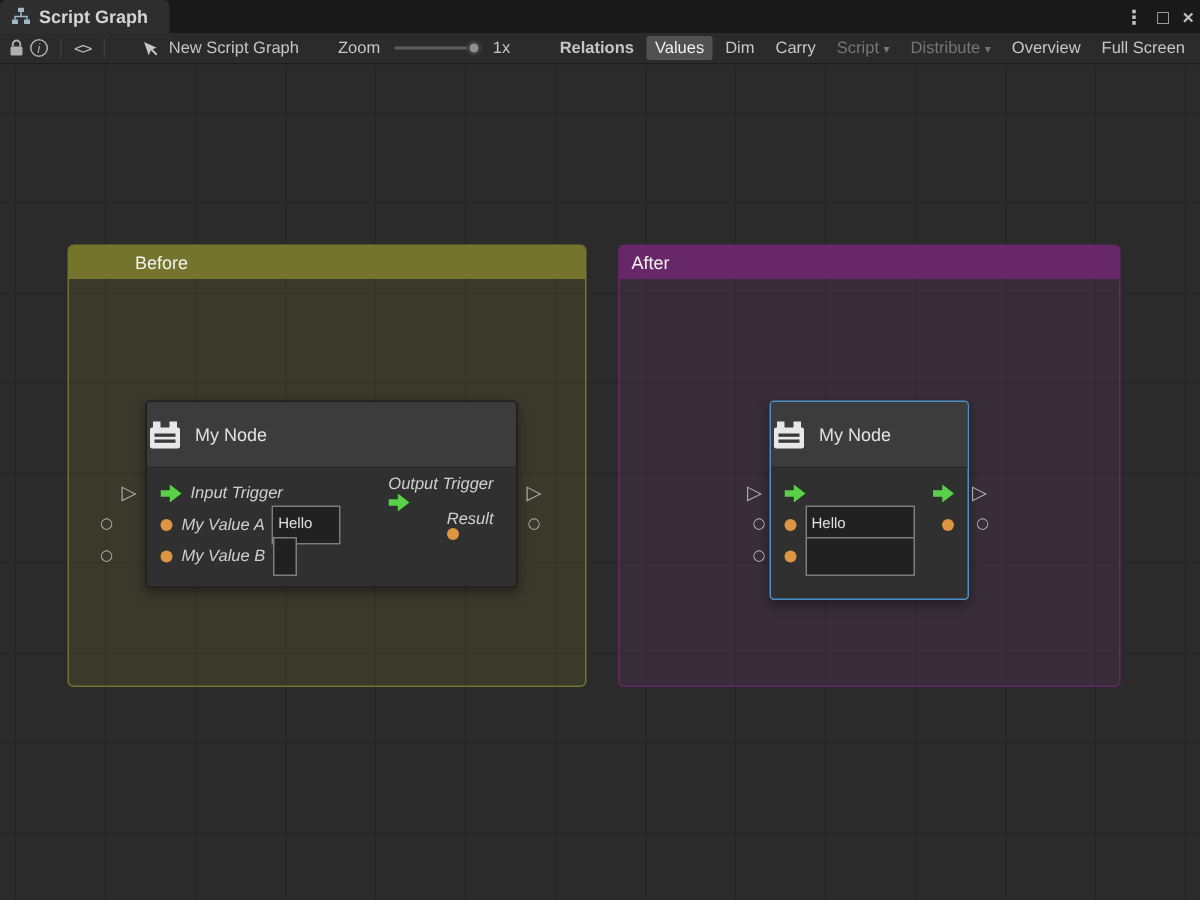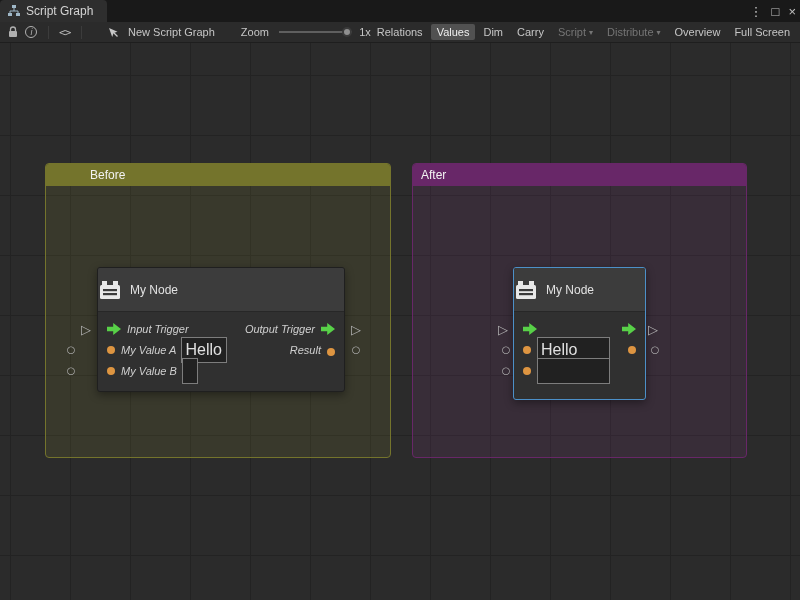--- a/index.html
+++ b/index.html
@@ -1,20 +1,20 @@
 <!DOCTYPE html>
 <html><head>
 <meta charset="utf-8">
 <style>
   * { margin:0; padding:0; box-sizing:border-box; }
   body { font-family:"Liberation Sans","DejaVu Sans",sans-serif; background:#000; }
   .window { position:relative; width:800px; height:600px; overflow:hidden; background:#2b2b2b; }
 
   
-  .tabbar { position:relative; height:22px; background:#191919; display:flex; align-items:flex-end; }
+  .tabbar { position:relative; height:22px; background:#191919; display:flex; align-items:flex-end;font-weight:bold; }
   .tab { display:flex; align-items:center; gap:6px; height:22px; padding:0 14px 0 8px;
          background:#2e2e2e; border-radius:4px 4px 0 0; color:#d4d4d4; font-size:12px; }
   .win-controls { position:absolute; right:4px; top:0; height:22px; display:flex; align-items:center; gap:9px; color:#c0c0c0; }
   .win-controls span { cursor:default; font-size:13px; line-height:1; }
 
   
   .toolbar { height:21px; background:#2b2b2b; border-bottom:1px solid #1e1e1e;
              display:flex; align-items:center; padding:0 4px; font-size:11px; color:#c6c6c6; white-space:nowrap; overflow:hidden; }
   .tb-icon { display:inline-flex; align-items:center; justify-content:center; width:20px; height:18px; }
   .info-circle { display:inline-flex; align-items:center; justify-content:center; width:12px; height:12px;
@@ -23,21 +23,21 @@
   .sep { width:1px; height:13px; background:#3c3c3c; margin:0 7px; }
   .ng-label { margin-left:5px; color:#c6c6c6; }
   .zoom-label { margin-left:26px; }
   .slider { position:relative; width:80px; height:12px; margin-left:10px; }
   .slider .track { position:absolute; left:0; right:0; top:5px; height:2px; background:#5f5f5f; }
   .slider .handle { position:absolute; right:0; top:1px; width:10px; height:10px; border-radius:50%;
                     background:#8f8f8f; border:2px solid #3a3a3a; }
   .zoom-value { margin-left:7px; }
   .tb-btn { background:transparent; border:none; color:#c6c6c6; font-size:11px; font-family:inherit;
             padding:2px 6px; margin-left:2px; border-radius:2px; display:inline-flex; align-items:center; gap:3px; }
-  .tb-btn.first { margin-left:0; }
+  .tb-btn.first { margin-left:27px;font-weight:bold; }
   .tb-btn.active { background:#515151; color:#efefef; }
   .tb-btn.disabled { color:#757575; }
   .caret { font-size:8px; }
 
   
   .canvas { position:relative; width:800px; height:557px; background-color:#2b2b2b;
             background-image:linear-gradient(#232323 1px, transparent 1px),
                              linear-gradient(90deg, #232323 1px, transparent 1px);
             background-size:60px 60px; background-position:10px 32px; overflow:hidden; }
 
@@ -55,27 +55,27 @@
   .node { position:absolute; background:#303030; border:1px solid #1f1f1f; border-radius:3px;
           box-shadow:0 3px 8px rgba(0,0,0,0.38); }
   .node.selected { border-color:#4c90c8; }
   .node-header { height:44px; background:#3c3c3c; border-bottom:1px solid #272727; border-radius:2px 2px 0 0;
                  display:flex; align-items:center; gap:9px; padding:0 1px; }
   .node-title { font-size:12px; color:#e2e2e2; }
   .node-body { padding:6px 0 0 0; }
   .node-before { left:97px; top:224px; width:248px; height:125px; }
   .node-after  { left:513px; top:224px; width:133px; height:133px; }
   .row { display:flex; align-items:center; height:21px; padding:0 9px; }
-  .row .right { margin-left:auto; display:flex; align-items:flex-end; }
+  .row .right { margin-left:auto; display:flex; align-items:flex-start;flex-direction:column; }
   .port-label { font-size:11px; color:#cfcfcf; margin:0 0 0 6px;font-style:italic; }
   .row .right .port-label { margin:0 6px 0 0; }
   .flow-arrow { display:inline-flex; flex:0 0 auto; }
   .value-dot { flex:0 0 auto; width:8px; height:8px; border-radius:50%; background:#de9541; }
   .port-field { height:16px; background:#212121; border:1px solid #7d7d7d; color:#e0e0e0;
-                font-size:16px; font-family:inherit; padding:12px 3px; margin-left:5px; }
+                font-size:10px; font-family:inherit; padding:12px 3px; margin-left:5px; }
   .field-a { width:46px; }
   .field-b { width:16px; }
   .node-after .port-field { width:73px; margin-left:6px; }
 
   
   .marker { position:absolute; transform:translate(-50%,-50%); color:#b2b2b2; line-height:1;
             font-family:"DejaVu Sans",sans-serif; }
   .marker.tri { font-size:13px; }
   .marker.circ { font-size:10px; }
 </style>

